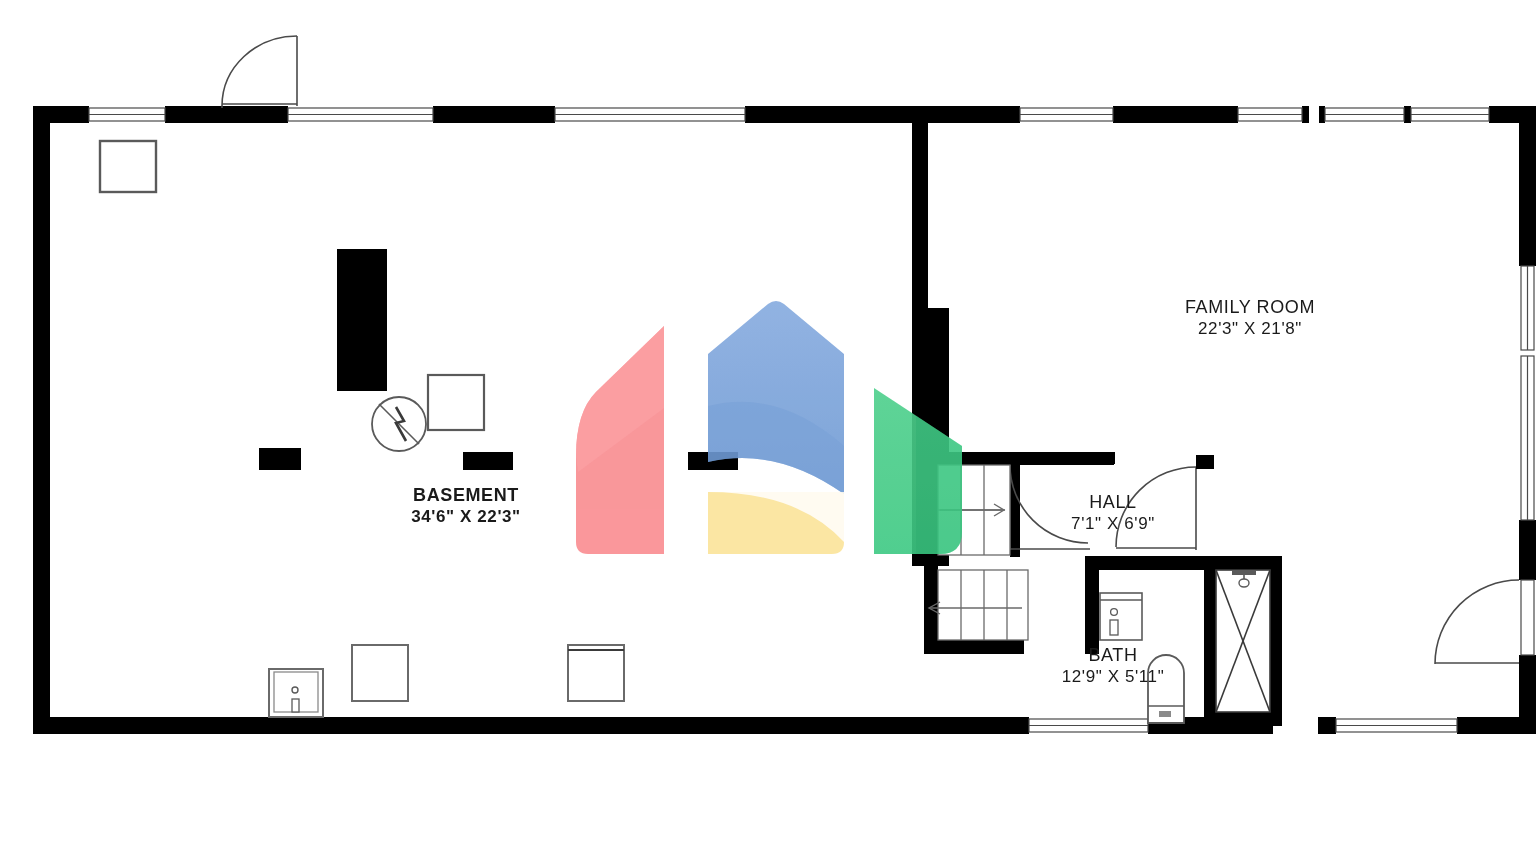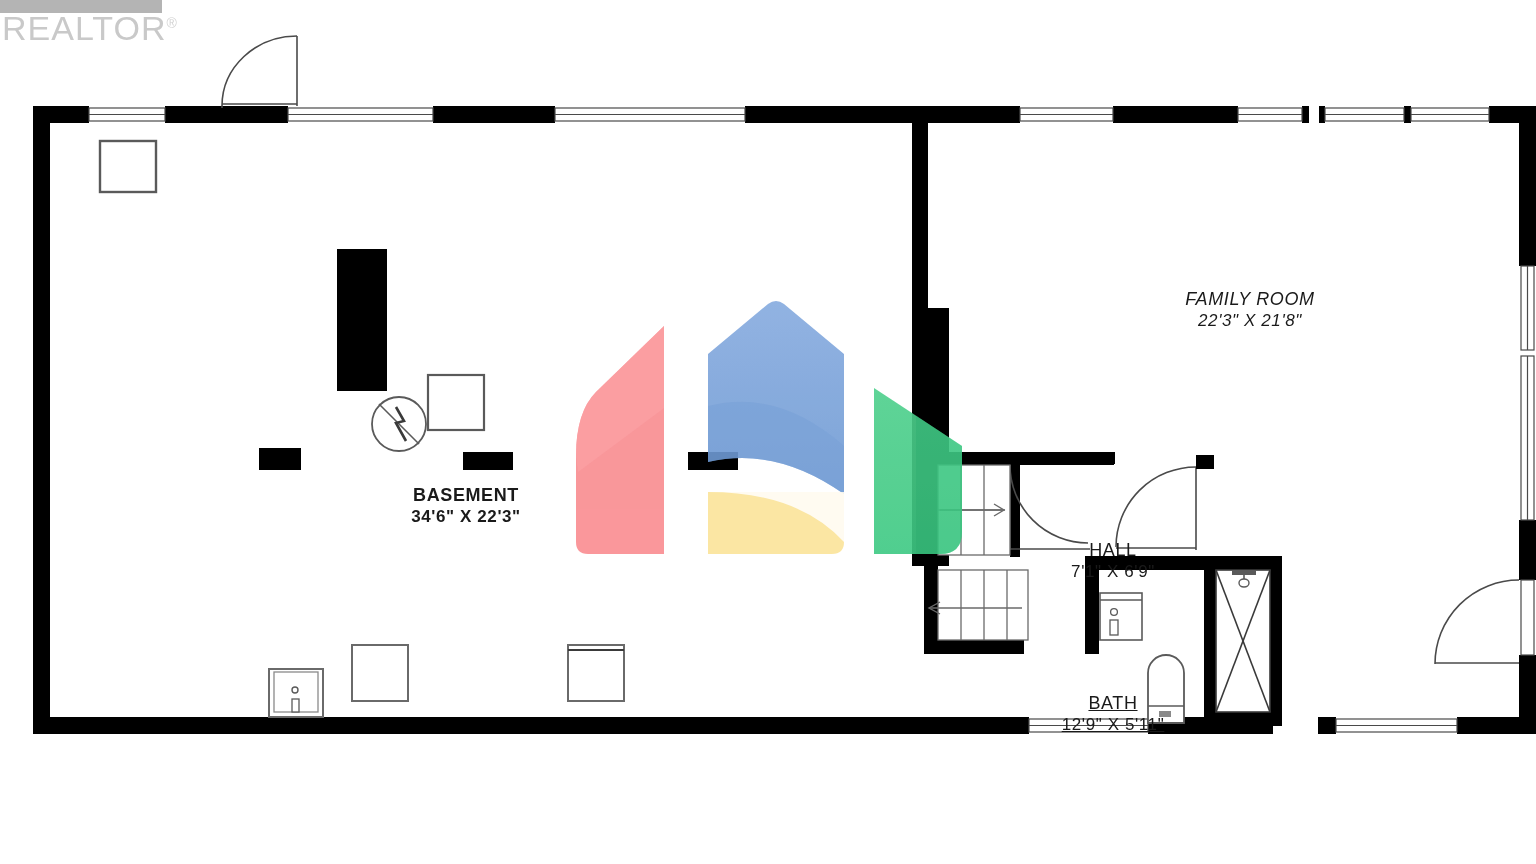--- a/index.html
+++ b/index.html
@@ -356,33 +356,29 @@
         <path d="M 306 92 L 394 150 L 394 236 Q 394 258 372 258 L 348 258 L 348 120 Z" fill="#2fbd77" opacity="0.35"></path>
       </g>
     </svg>
   </div>
 
   <div class="room-label" style="left:466px; top:484px;font-weight:bold;">
     <span>BASEMENT</span>
     <span class="r-dim">34'6" X 22'3"</span>
   </div>
 
-  <div class="room-label" style="left:1250px; top:288px;font-style:italic;">
+  <div class="room-label" style="left:1250px; top:296px;">
     <span>FAMILY ROOM</span>
     <span class="r-dim">22'3" X 21'8"</span>
   </div>
 
-  <div class="room-label" style="left:1113px; top:491px;margin-top:48px;">
+  <div class="room-label" style="left:1113px; top:491px;">
     <span>HALL</span>
     <span class="r-dim">7'1" X 6'9"</span>
   </div>
 
-  <div class="room-label" style="left:1113px; top:692px;text-decoration:underline;">
+  <div class="room-label" style="left:1113px; top:644px;">
     <span>BATH</span>
     <span class="r-dim">12'9" X 5'11"</span>
   </div>
 
-  <div id="watermark">
-    <div class="wm-bar"></div>
-    <div class="wm-text"><span>REALTOR</span><span class="wm-reg">®</span></div>
-  </div>
 
 </div>
 
 </body></html>

